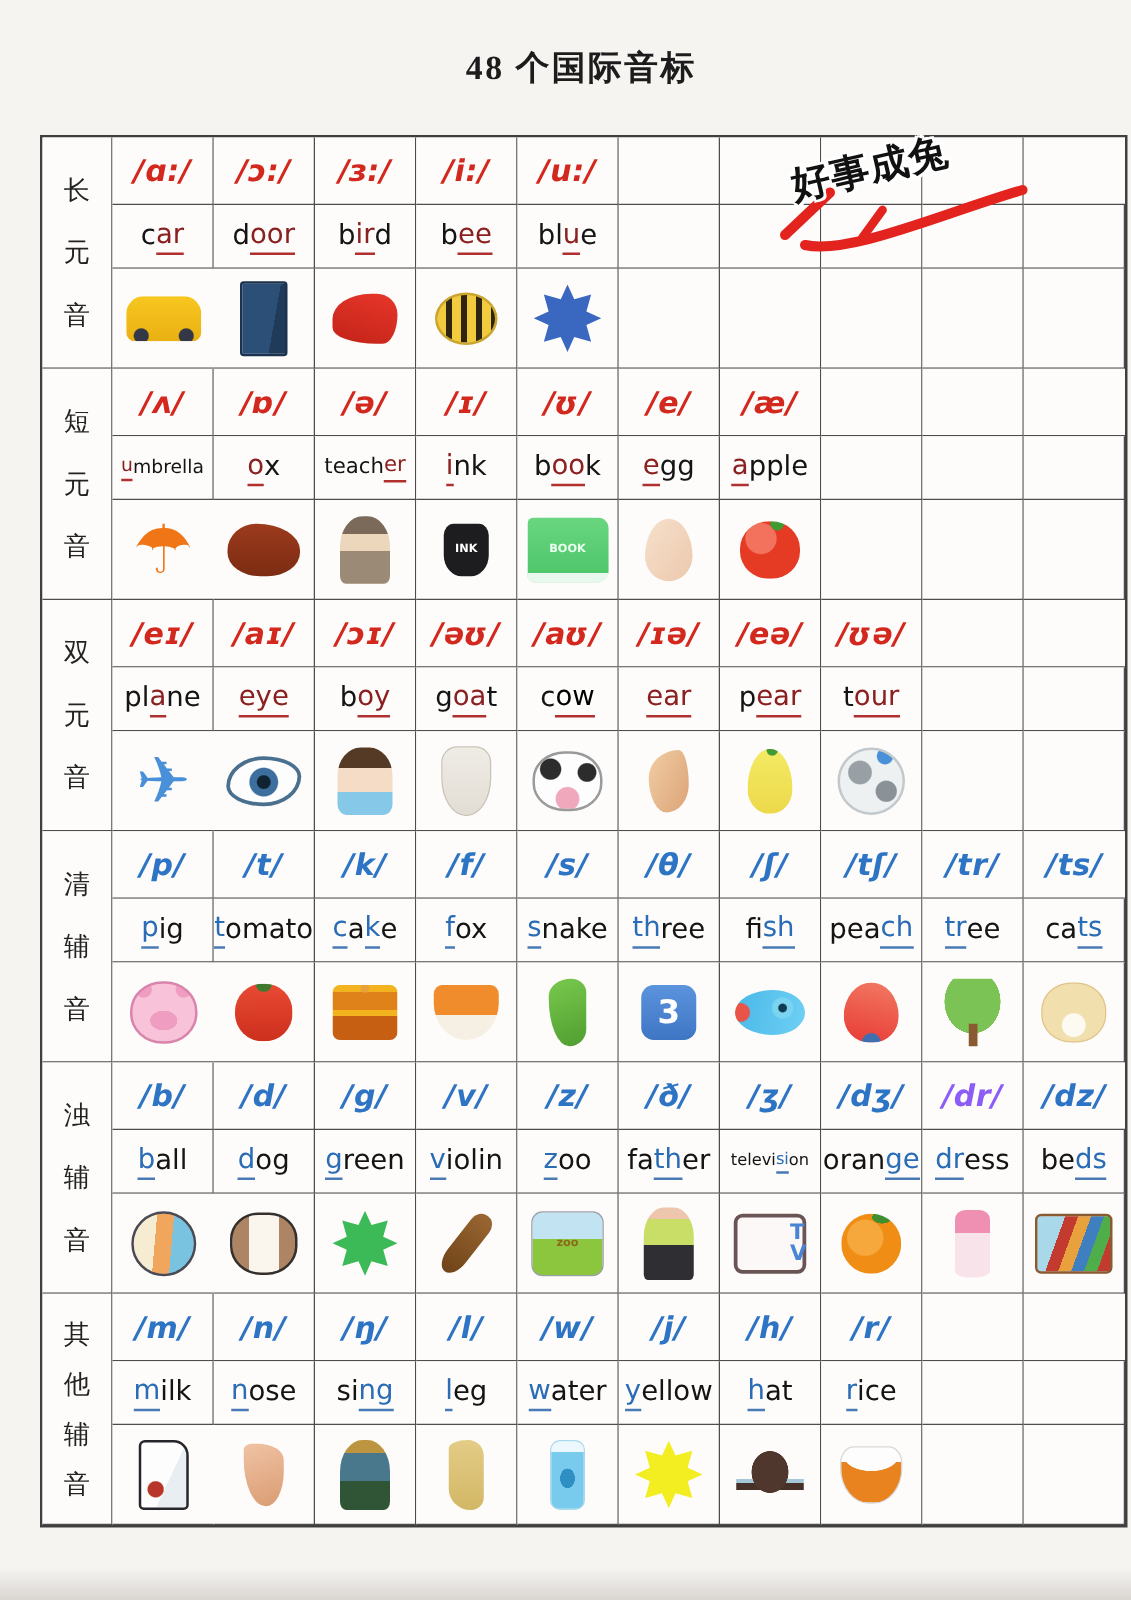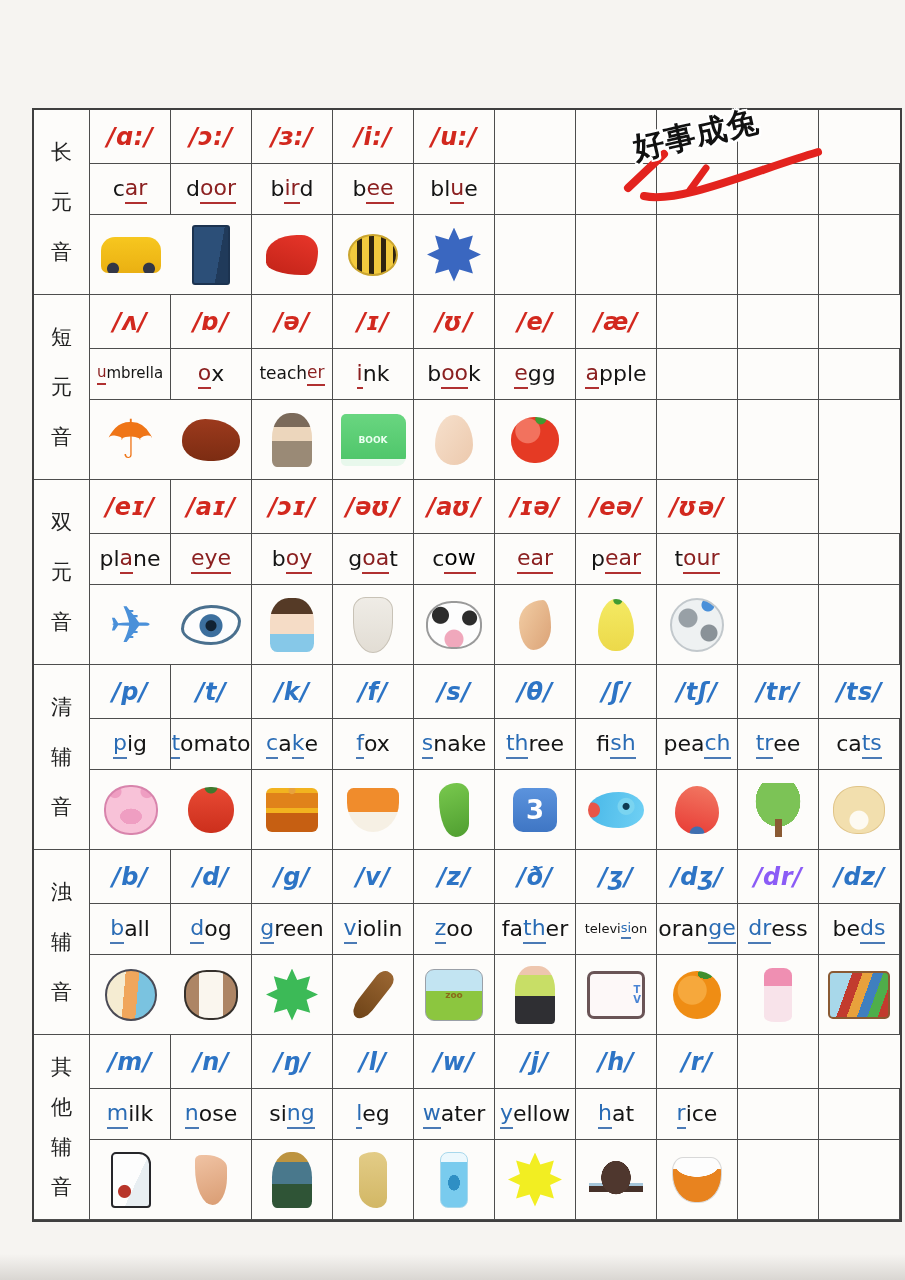--- a/index.html
+++ b/index.html
@@ -33,20 +33,21 @@
            text-shadow:-2px -2px 0 #fff,2px -2px 0 #fff,-2px 2px 0 #fff,2px 2px 0 #fff,
                        -2px 0 0 #fff,2px 0 0 #fff,0 -2px 0 #fff,0 2px 0 #fff;}
   .wm svg{position:absolute;left:0;top:34px;}
   .bottom-shade{position:absolute;left:0;bottom:0;width:100%;height:26px;
                 background:linear-gradient(#f6f4f100,#d9d6d2);}
 </style>
 </head>
 <body>
 
 <div class="page">
+  <div class="title">48 个国际音标</div>
 
   <div class="tbl" id="tbl">
       <div class="grp" style="grid-template-rows: 54px 51px 80px;">
         <div class="cell lab">
           <span>长</span>
           <span>元</span>
           <span>音</span>
         </div>
         <div class="cell ph" style="color: rgb(210, 40, 30);">/ɑ:/</div>
         <div class="cell ph" style="color: rgb(210, 40, 30);">/ɔ:/</div>
@@ -155,20 +156,25 @@
         <div class="cell "></div>
         <div class="cell "></div>
         <div class="cell ">
           <div class="icon glyph" style="color: rgb(239, 117, 23); font-size: 54px;">☂</div>
         </div>
         <div class="cell ">
           <div class="icon" style="width: 58px; height: 42px; background: linear-gradient(rgb(156, 58, 29), rgb(124, 44, 18)); border-radius: 40% 60% 45% 45% / 50% 50% 45% 45%;"></div>
         </div>
         <div class="cell ">
           <div class="icon" style="width: 40px; height: 54px; background: linear-gradient(rgb(123, 106, 90) 0px, rgb(123, 106, 90) 26%, rgb(236, 214, 188) 26%, rgb(236, 214, 188) 52%, rgb(154, 138, 118) 52%); border-radius: 45% 45% 12% 12%;"></div>
+        </div>
+        <div class="cell ">
+          <div class="icon" style="width: 36px; height: 42px; background: rgb(29, 29, 31); border-radius: 22% 22% 40% 40%;">
+            <span class="txt" style="color: rgb(255, 255, 255); font-size: 9px;">INK</span>
+          </div>
         </div>
         <div class="cell ">
           <div class="icon" style="width: 65px; height: 52px; background: linear-gradient(transparent 0px, transparent 86%, rgb(232, 248, 236) 86%), linear-gradient(rgb(105, 214, 128), rgb(76, 196, 104)); border-radius: 5px 9px 9px 5px;">
             <span class="txt" style="color: rgb(234, 255, 240); font-size: 9px;">BOOK</span>
           </div>
         </div>
         <div class="cell ">
           <div class="icon" style="width: 38px; height: 50px; background: linear-gradient(125deg, rgb(246, 224, 204), rgb(236, 201, 173)); border-radius: 50% / 60% 60% 40% 40%;"></div>
         </div>
         <div class="cell ">
@@ -419,21 +425,21 @@
         <div class="cell ">
           <div class="icon" style="width: 56px; height: 50px; background: linear-gradient(rgb(194, 228, 242) 0px, rgb(194, 228, 242) 42%, rgb(140, 198, 63) 42%); border-radius: 9px; border: 1px solid rgb(154, 160, 168);">
             <span class="txt" style="color: rgb(138, 106, 26); font-size: 9px;">zoo</span>
           </div>
         </div>
         <div class="cell ">
           <div class="icon" style="width: 40px; height: 58px; background: linear-gradient(rgb(238, 198, 174) 0px, rgb(238, 198, 174) 16%, rgb(200, 222, 102) 16%, rgb(200, 222, 102) 52%, rgb(47, 47, 51) 52%); border-radius: 40% 40% 8% 8%;"></div>
         </div>
         <div class="cell ">
           <div class="icon" style="width: 52px; height: 42px; background: rgb(253, 248, 248); border-radius: 7px; border: 3px solid rgb(106, 84, 86);">
-            <span class="txt" style="color: rgb(74, 132, 212); font-size: 10px; margin-left: 42px;">T V</span>
+            <span class="txt" style="color: rgb(74, 132, 212); font-size: 17px; margin-left: 42px;">T V</span>
           </div>
         </div>
         <div class="cell ">
           <div class="icon" style="width: 48px; height: 48px; background: radial-gradient(8px 5px at 68% 6%, rgb(63, 143, 46) 98%, transparent), radial-gradient(circle at 40% 40%, rgb(246, 168, 60) 14px, rgb(239, 141, 20) 15px); border-radius: 50%;"></div>
         </div>
         <div class="cell ">
           <div class="icon" style="width: 28px; height: 54px; background: linear-gradient(rgb(239, 143, 178) 0px, rgb(239, 143, 178) 34%, rgb(248, 227, 234) 34%); border-radius: 30% 30% 40% 40% / 14% 14% 10% 10%;"></div>
         </div>
         <div class="cell ">
           <div class="icon" style="width: 58px; height: 44px; background: linear-gradient(110deg, rgb(168, 216, 234) 0px, rgb(168, 216, 234) 30%, rgb(194, 59, 46) 30%, rgb(194, 59, 46) 44%, rgb(232, 161, 60) 44%, rgb(232, 161, 60) 58%, rgb(63, 127, 191) 58%, rgb(63, 127, 191) 72%, rgb(79, 174, 74) 72%, rgb(79, 174, 74) 86%, rgb(194, 59, 46) 86%); border-radius: 5px; border: 2px solid rgb(138, 90, 51);"></div>

